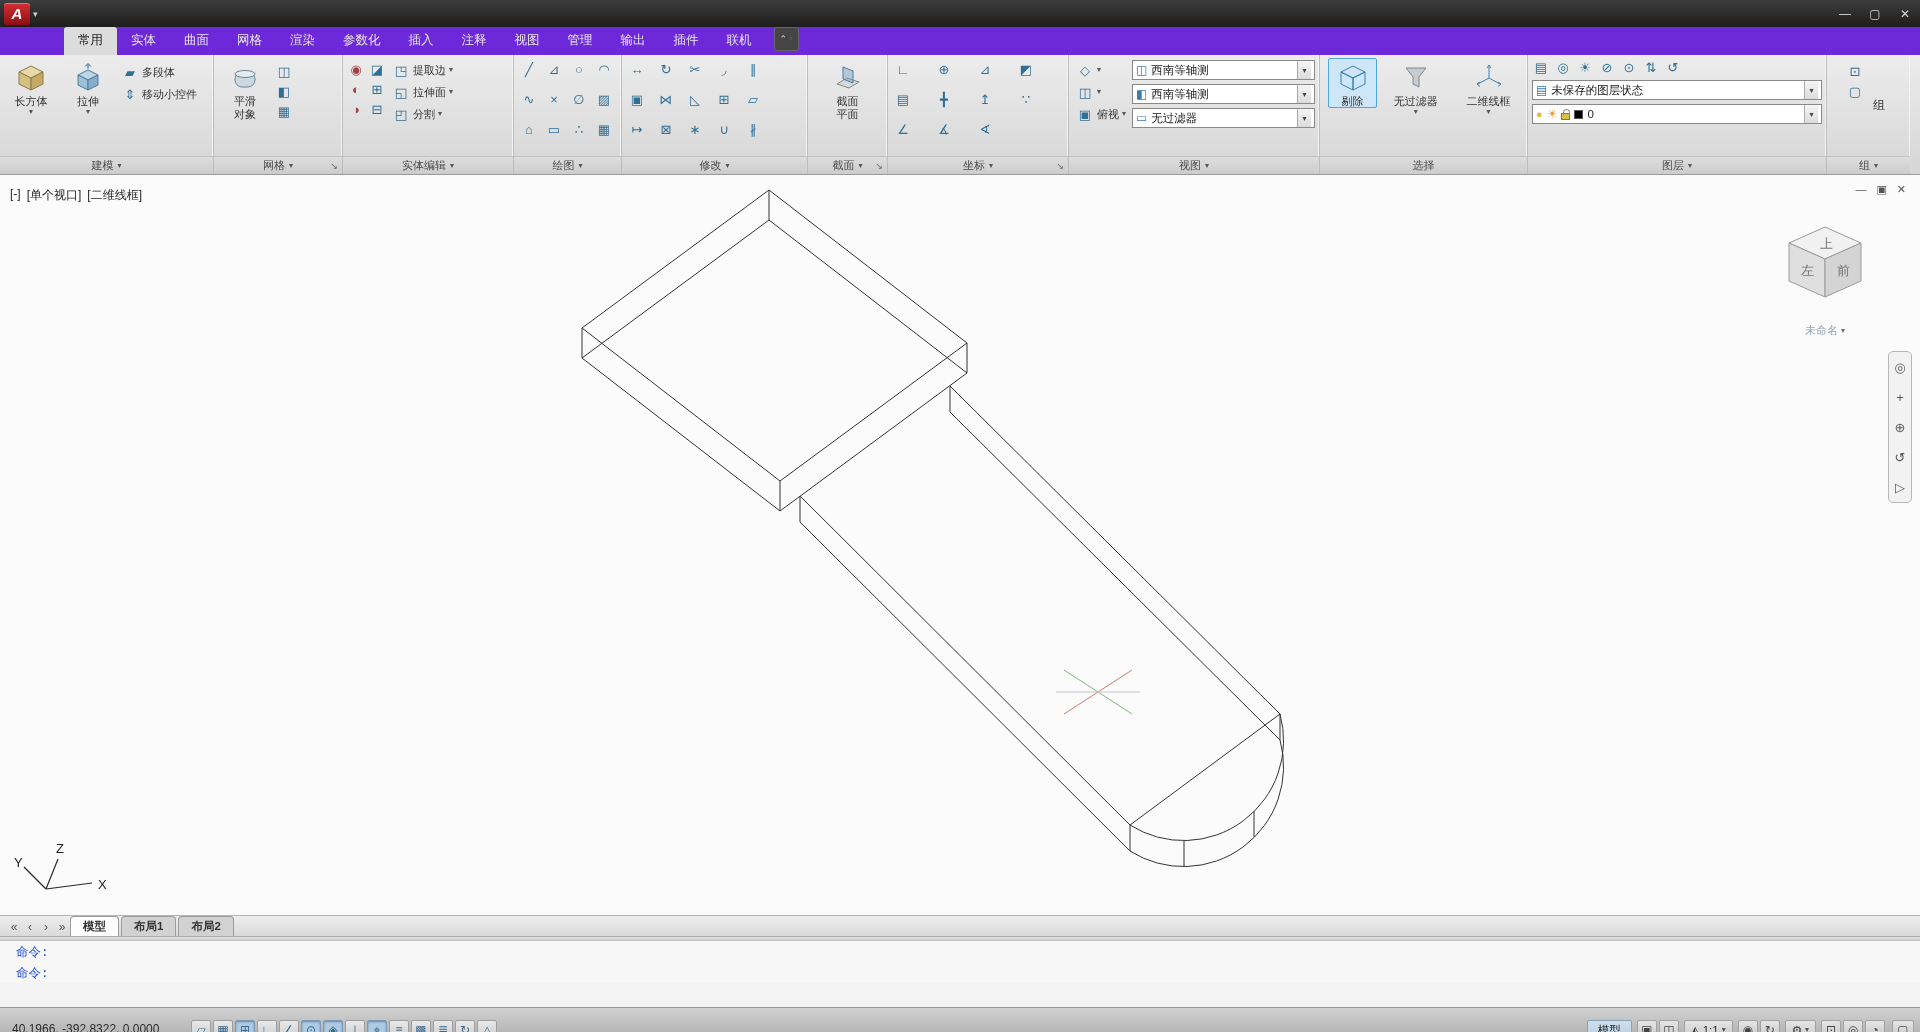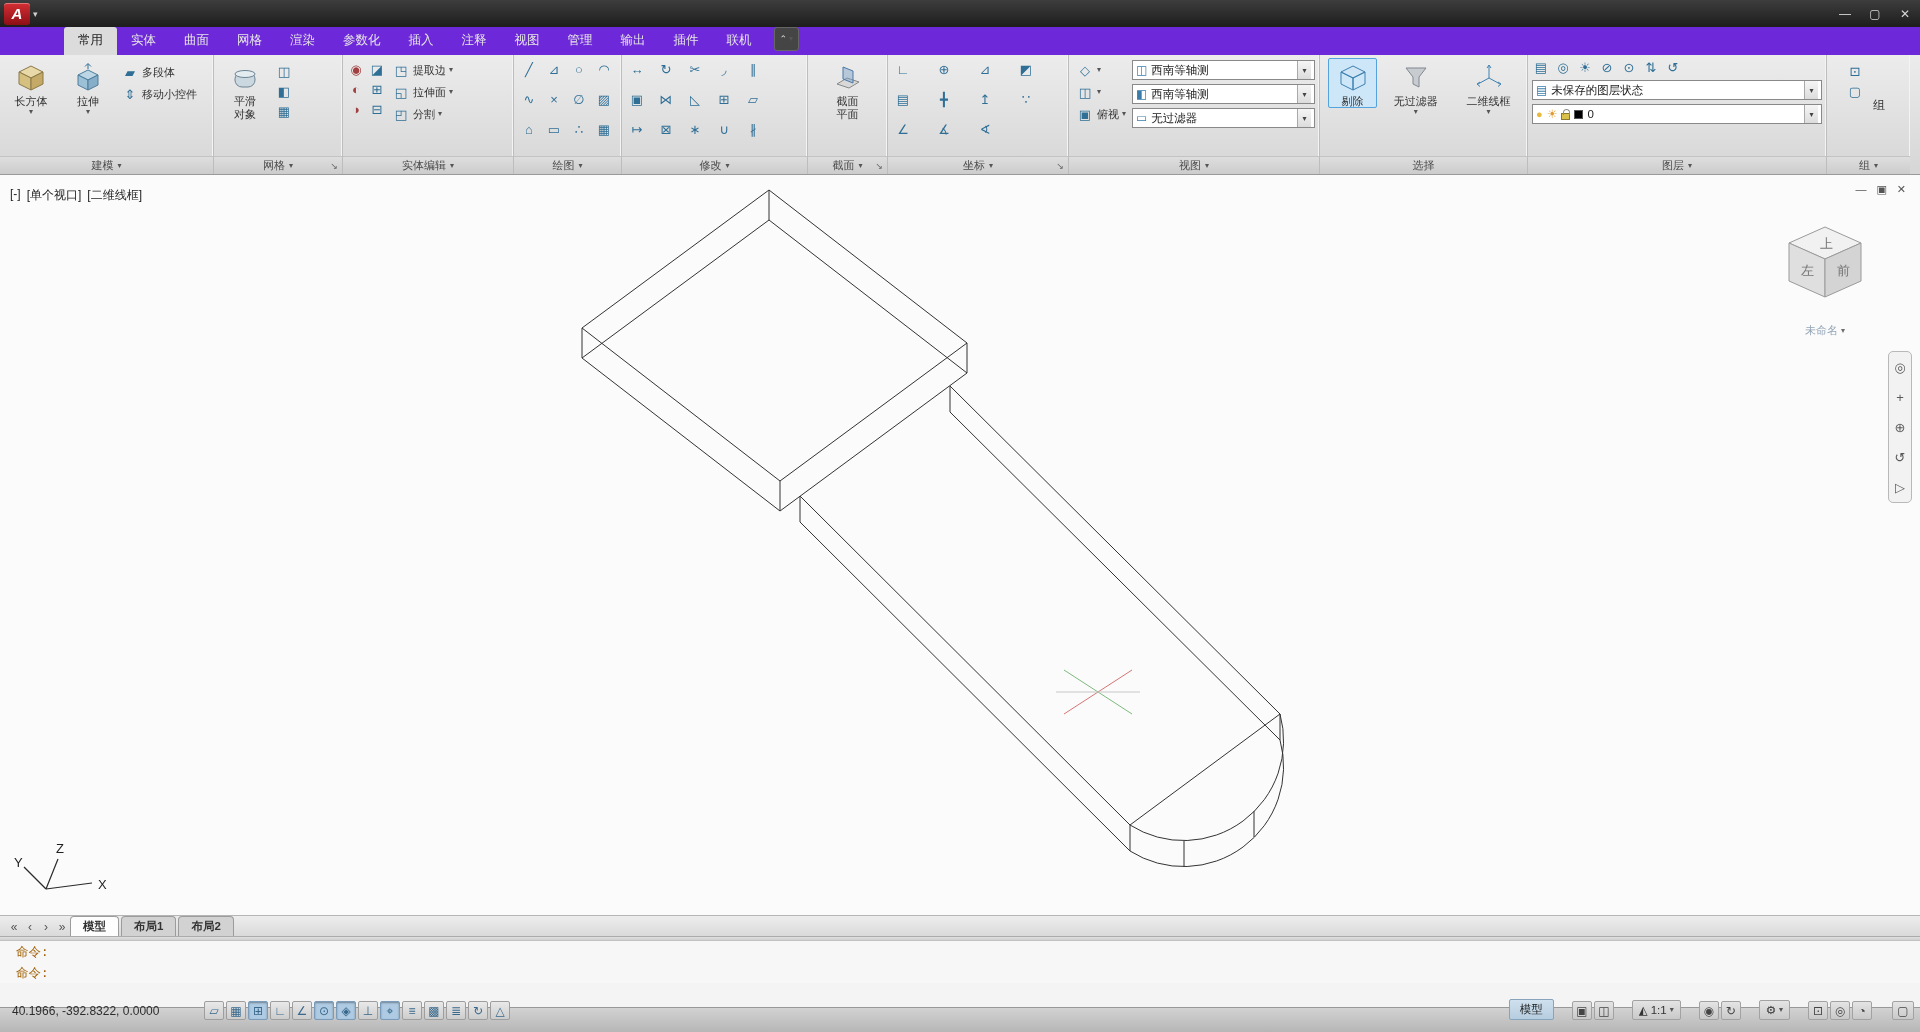--- a/index.html
+++ b/index.html
@@ -59,25 +59,25 @@
 
   
   .layoutbar { height:21px; flex:0 0 21px; background:linear-gradient(#ededed,#dadada); border-top:1px solid #b5b5b5; display:flex; align-items:flex-end; padding-left:6px; }
   .lnav { font-size:12px; color:#555; width:16px; text-align:center; padding-bottom:2px; }
   .ltab { font-size:11.5px; color:#333; padding:2px 12px; border:1px solid #9c9c9c; border-bottom:none; border-radius:4px 4px 0 0; background:#d2d2d2; margin-right:2px;font-weight:bold; }
   .ltab.active { background:#fdfdfd; font-weight:bold; }
 
   
   .cmd { height:71px; flex:0 0 71px; background:#f4f4f4; border-top:1px solid #ababab; display:flex; flex-direction:column; }
   .cmd-split { height:4px; background:linear-gradient(#e0e0e0,#cfcfcf); border-bottom:1px solid #c2c2c2; }
-  .cmd-line { height:21px; padding:3px 6px 0 16px; font-family:"DejaVu Sans Mono","Liberation Mono",monospace; font-size:12.5px; color:#a16207; background:#f7f7f7; }
+  .cmd-line { height:21px; padding:3px 6px 0 16px; font-family:"DejaVu Sans Mono","Liberation Mono",monospace; font-size:12.5px; color:#1d4ed8; background:#f7f7f7; }
   .cmd-active { height:25px; padding:5px 6px 0 16px; font-family:"DejaVu Sans Mono","Liberation Mono",monospace; font-size:12.5px; color:#1a1a1a; background:#ffffff; border-top:1px solid #cccccc; }
 
   
-  .status { height:24px; flex:0 0 24px; background:linear-gradient(#d2d2d2,#b6b6b6); border-top:1px solid #989898; display:flex; align-items:flex-end; padding:12px 6px; gap:18px; }
+  .status { height:24px; flex:0 0 24px; background:linear-gradient(#d2d2d2,#b6b6b6); border-top:1px solid #989898; display:flex; align-items:flex-start; padding:12px 6px; gap:5px; }
   .coords { font-size:12px; color:#2d2d2d; padding:2px 10px 2px 6px; min-width:180px; }
   .tgl-row { display:flex; gap:2px; }
   .tgl { width:20px; height:19px; display:flex; align-items:center; justify-content:center; font-size:12px; color:#38688c; background:linear-gradient(#e9e9e9,#cdcdcd); border:1px solid #9e9e9e; border-radius:2px; }
   .tgl.on { background:#aecbe3; box-shadow:inset 0 1px 2px rgba(0,0,0,.35); border-color:#7a9cba; }
   .st-ic { width:20px; height:19px; display:flex; align-items:center; justify-content:center; font-size:12px; color:#444; background:linear-gradient(#e4e4e4,#c9c9c9); border:1px solid #a2a2a2; border-radius:2px; }
   .spacer { flex:1; }
   .st-model { font-size:11.5px; color:#222; padding:2px 10px; background:linear-gradient(#cfe0ee,#b6cde0); border:1px solid #88a4bc; border-radius:2px; font-family:inherit; }
   .st-scale, .st-gear { display:flex; align-items:center; gap:3px; font-size:11.5px; color:#333; padding:2px 6px; background:linear-gradient(#e4e4e4,#c9c9c9); border:1px solid #a2a2a2; border-radius:2px; }
   .st-clean { width:22px; height:19px; display:flex; align-items:center; justify-content:center; font-size:12px; color:#444; background:linear-gradient(#e4e4e4,#c9c9c9); border:1px solid #a2a2a2; border-radius:2px; margin-left:2px; }
 </style>

